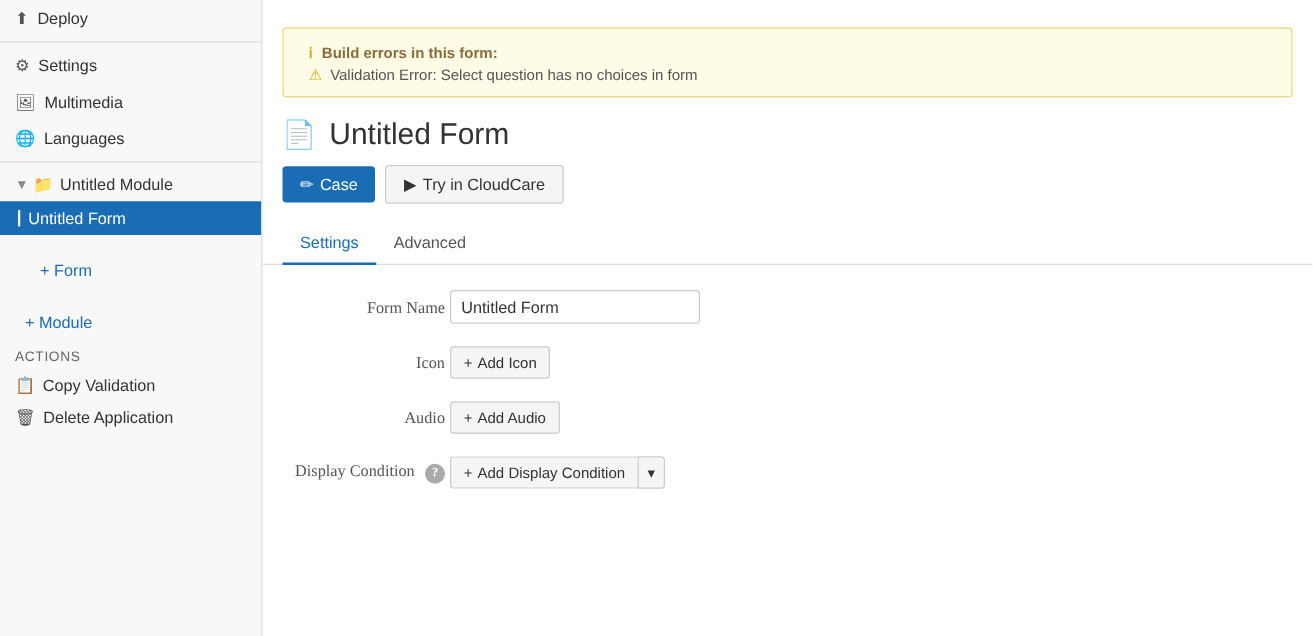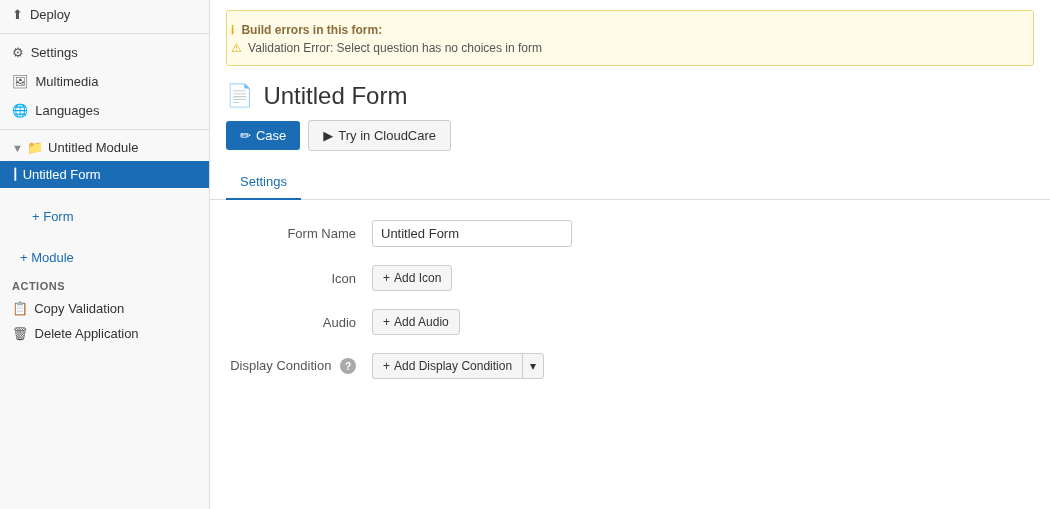--- a/index.html
+++ b/index.html
@@ -16,30 +16,30 @@
     .sidebar-divider { border: none; border-top: 1px solid #ddd; margin: 4px 0; }
 
     .sidebar-module { display: flex; align-items: center; padding: 6px 12px; cursor: pointer; font-size: 13px; color: #333; }
     .sidebar-module .icon { margin-right: 5px; color: #777; }
 
     .sidebar-form-active { display: flex; align-items: center; padding: 6px 12px; background: #1a6db5; color: #fff; cursor: pointer; font-size: 13px; }
 
     .sidebar-add { display: flex; align-items: center; padding: 5px 12px 5px 28px; font-size: 13px; color: #1a6db5; cursor: pointer; margin-top: 16px; }
     .sidebar-add .plus { margin-right: 4px; color: #1a6db5; }
 
-    .sidebar-section-label { padding: 10px 12px 4px 12px; font-size: 11px; font-weight: bold; color: #666; letter-spacing: 0.5px; }
+    .sidebar-section-label { padding: 10px 12px 4px 12px; font-size: 11px; font-weight: normal; color: #666; letter-spacing: 0.5px; }
 
     .sidebar-action { display: flex; align-items: center; padding: 5px 12px; font-size: 13px; color: #333; cursor: pointer; }
     .sidebar-action .icon { margin-right: 6px; color: #555; }
 
     
     .main-content { flex: 1; overflow-y: auto; padding: 0; }
 
     
-    .alert-banner { background: #fefbe6; border: 1px solid #e8d87a; padding: 10px 4px; margin: 10px 16px 0 16px; border-radius: 3px; font-size: 12px; color: #555; }
+    .alert-banner { background: #fefbe6; border: 1px solid #e8d87a; padding: 10px 20px; margin: 22px 16px 0 16px; border-radius: 3px; font-size: 12px; color: #555; }
     .alert-banner .alert-title { font-weight: bold; color: #8a6d3b; margin-bottom: 3px; font-size: 12px; }
     .alert-banner .alert-icon { color: #e8a800; margin-right: 4px; }
     .alert-banner .alert-link { color: #1a6db5; text-decoration: none; }
 
     
     .page-title-area { display: flex; align-items: center; padding: 16px 16px 10px 16px; }
     .page-title-icon { font-size: 22px; margin-right: 10px; color: #555; }
     .page-title-text { font-size: 24px; font-weight: normal; color: #333; }
 
     
@@ -48,21 +48,21 @@
     .btn-try { background: #f5f5f5; color: #333; border: 1px solid #ccc; padding: 7px 14px; border-radius: 3px; cursor: pointer; font-size: 13px; display: flex; align-items: center; gap: 5px; }
 
     
     .tabs-bar { display: flex; border-bottom: 1px solid #ddd; padding: 0 16px; margin-bottom: 0; }
     .tab { padding: 9px 14px; cursor: pointer; font-size: 13px; color: #555; border-bottom: 2px solid transparent; margin-bottom: -1px; }
     .tab.active { color: #1a6db5; border-bottom-color: #1a6db5; font-weight: normal; }
 
     
     .form-fields { padding: 20px 16px; }
     .form-row { display: flex; align-items: center; margin-bottom: 18px; }
-    .form-label { width: 130px; text-align: right; margin-right: 16px; color: #555; font-size: 13px; flex-shrink: 0; }
+    .form-label { width: 130px; text-align: right; margin-right: 4px; color: #555; font-size: 13px; flex-shrink: 0; font-family: Liberation Serif, serif; }
     .form-input { padding: 5px 8px; border: 1px solid #ccc; border-radius: 3px; font-size: 13px; width: 200px; color: #333; }
 
     .btn-add { background: #f5f5f5; color: #333; border: 1px solid #ccc; padding: 5px 10px; border-radius: 3px; cursor: pointer; font-size: 12px; display: flex; align-items: center; gap: 4px; }
 
     .btn-split-left { background: #f5f5f5; color: #333; border: 1px solid #ccc; border-right: none; padding: 5px 10px; border-radius: 3px 0 0 3px; cursor: pointer; font-size: 12px; display: flex; align-items: center; gap: 4px; }
     .btn-split-right { background: #f5f5f5; color: #333; border: 1px solid #ccc; padding: 5px 7px; border-radius: 0 3px 3px 0; cursor: pointer; font-size: 12px; }
 
     .help-icon { display: inline-flex; align-items: center; justify-content: center; width: 16px; height: 16px; background: #aaa; color: #fff; border-radius: 50%; font-size: 10px; margin-left: 5px; cursor: pointer; font-weight: bold; }
 
     .display-condition-row { display: flex; align-items: center; }
@@ -144,20 +144,23 @@
       </button>
       <button class="btn-try">
         <span>▶</span>
         <span>Try in CloudCare</span>
       </button>
     </div>
 
     <div class="tabs-bar">
       <div class="tab active">
         <span>Settings</span>
+      </div>
+      <div class="tab">
+        <span>Advanced</span>
       </div>
     </div>
 
     <div class="form-fields">
 
       <div class="form-row">
         <label class="form-label">Form Name</label>
         <input type="text" class="form-input" value="Untitled Form" style="">
       </div>
 

